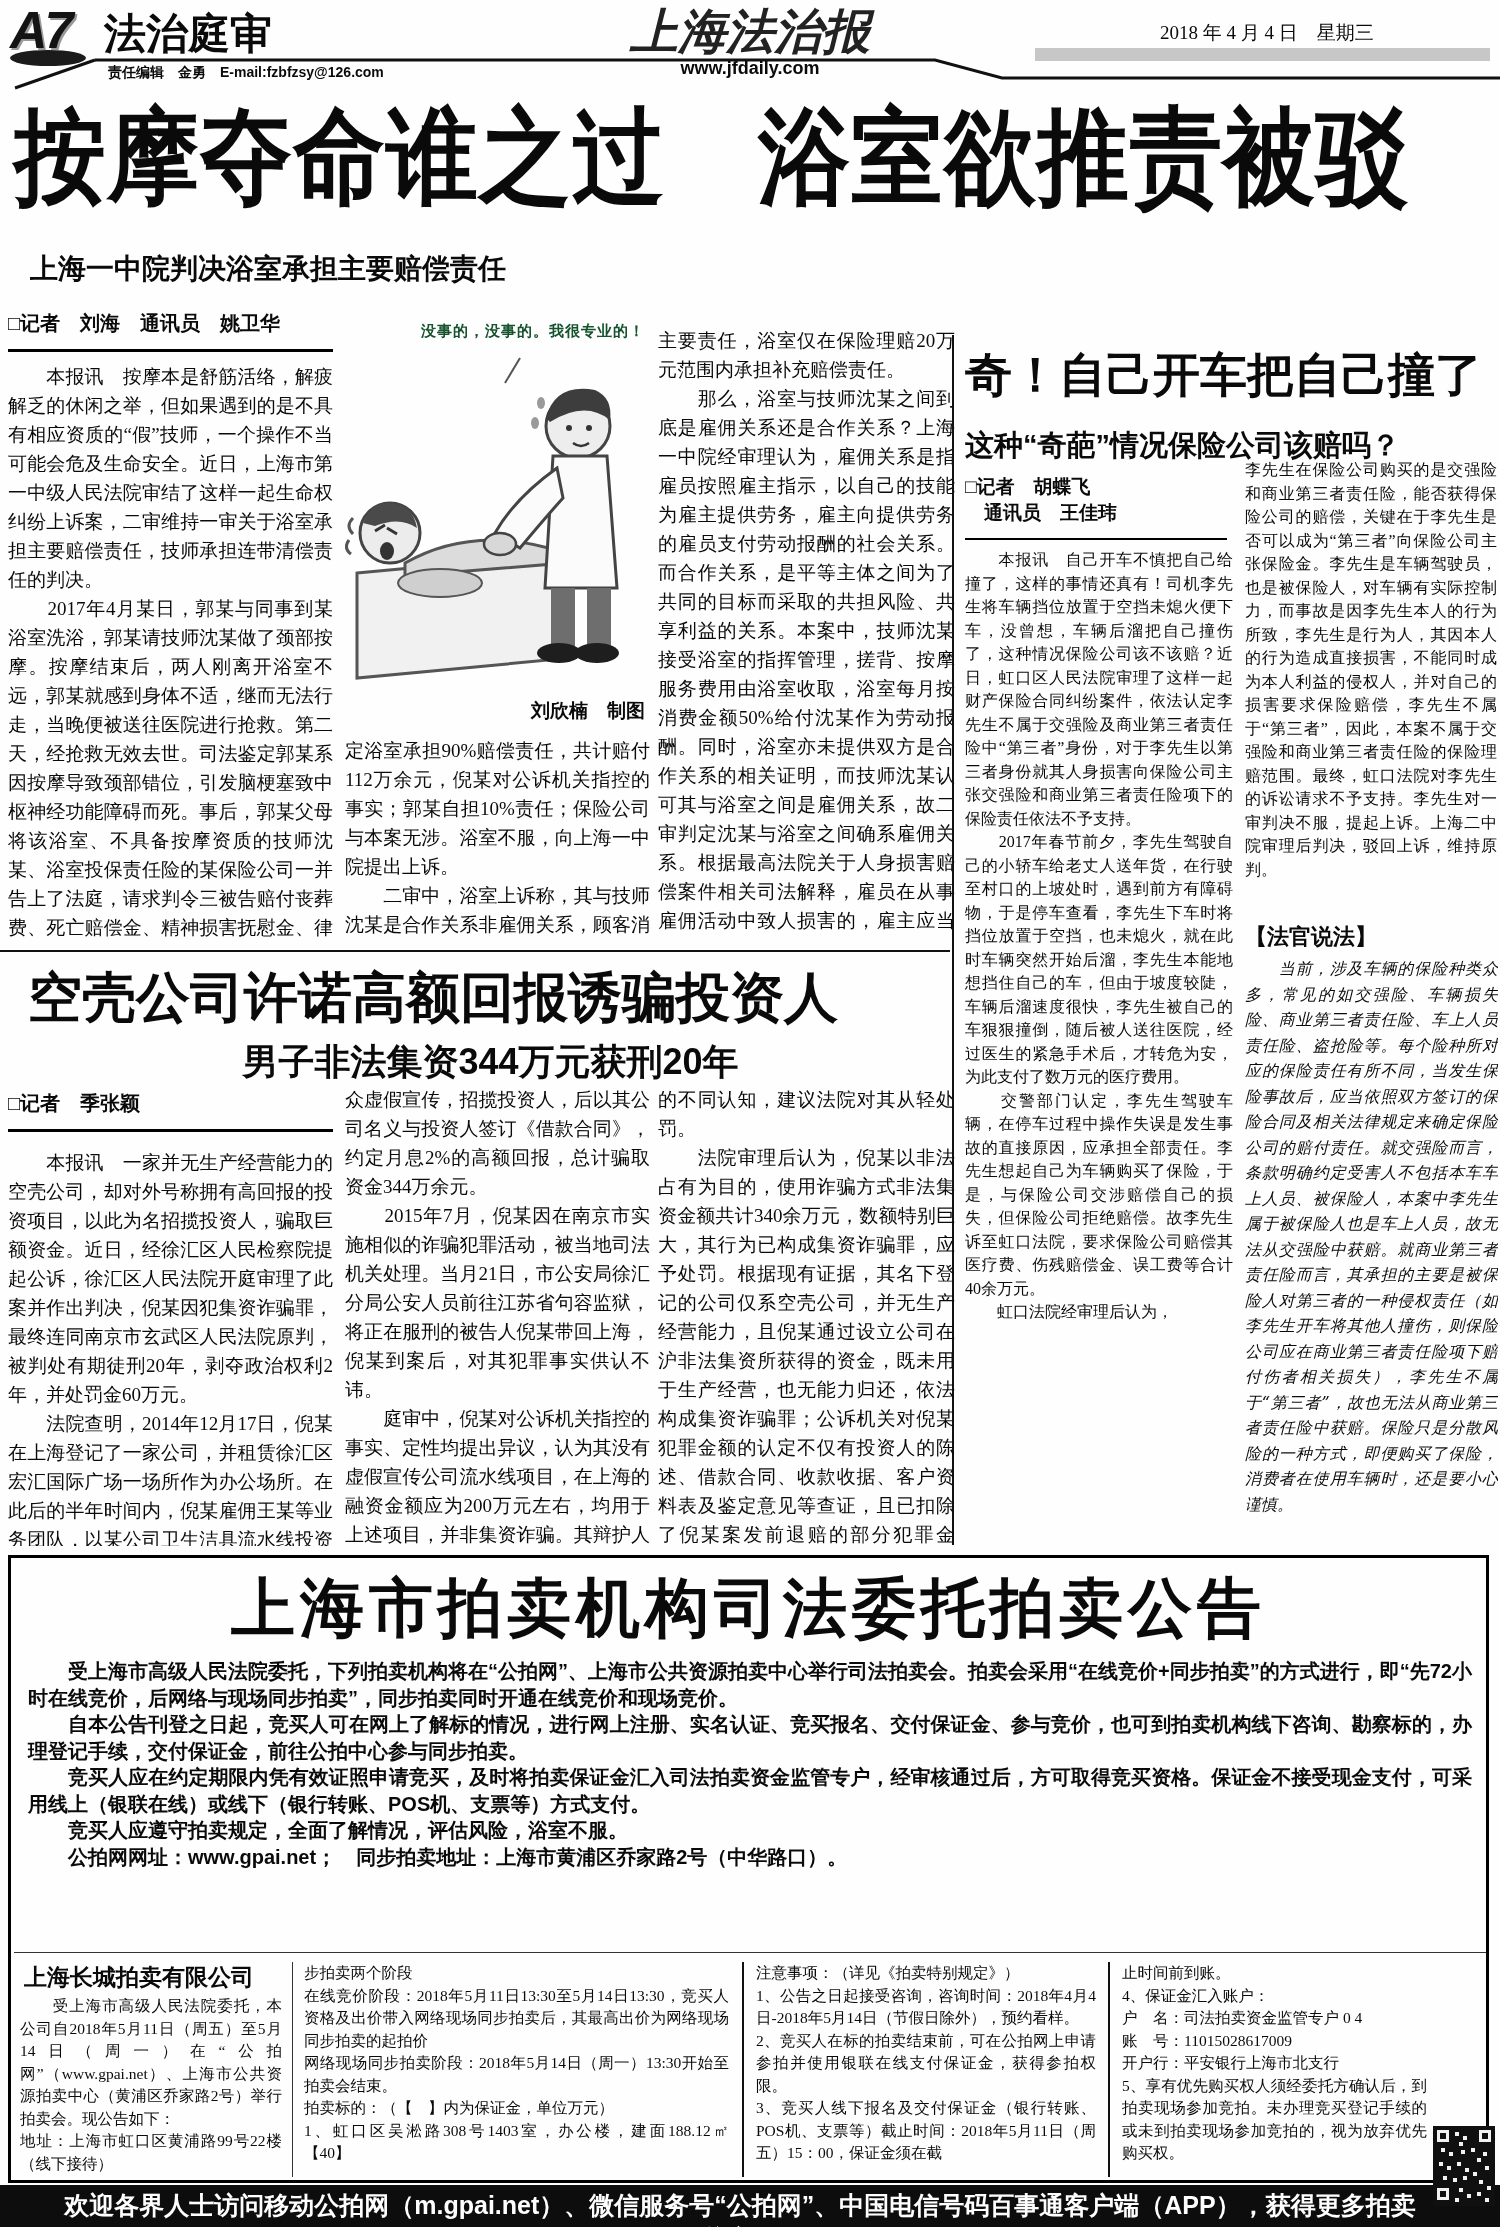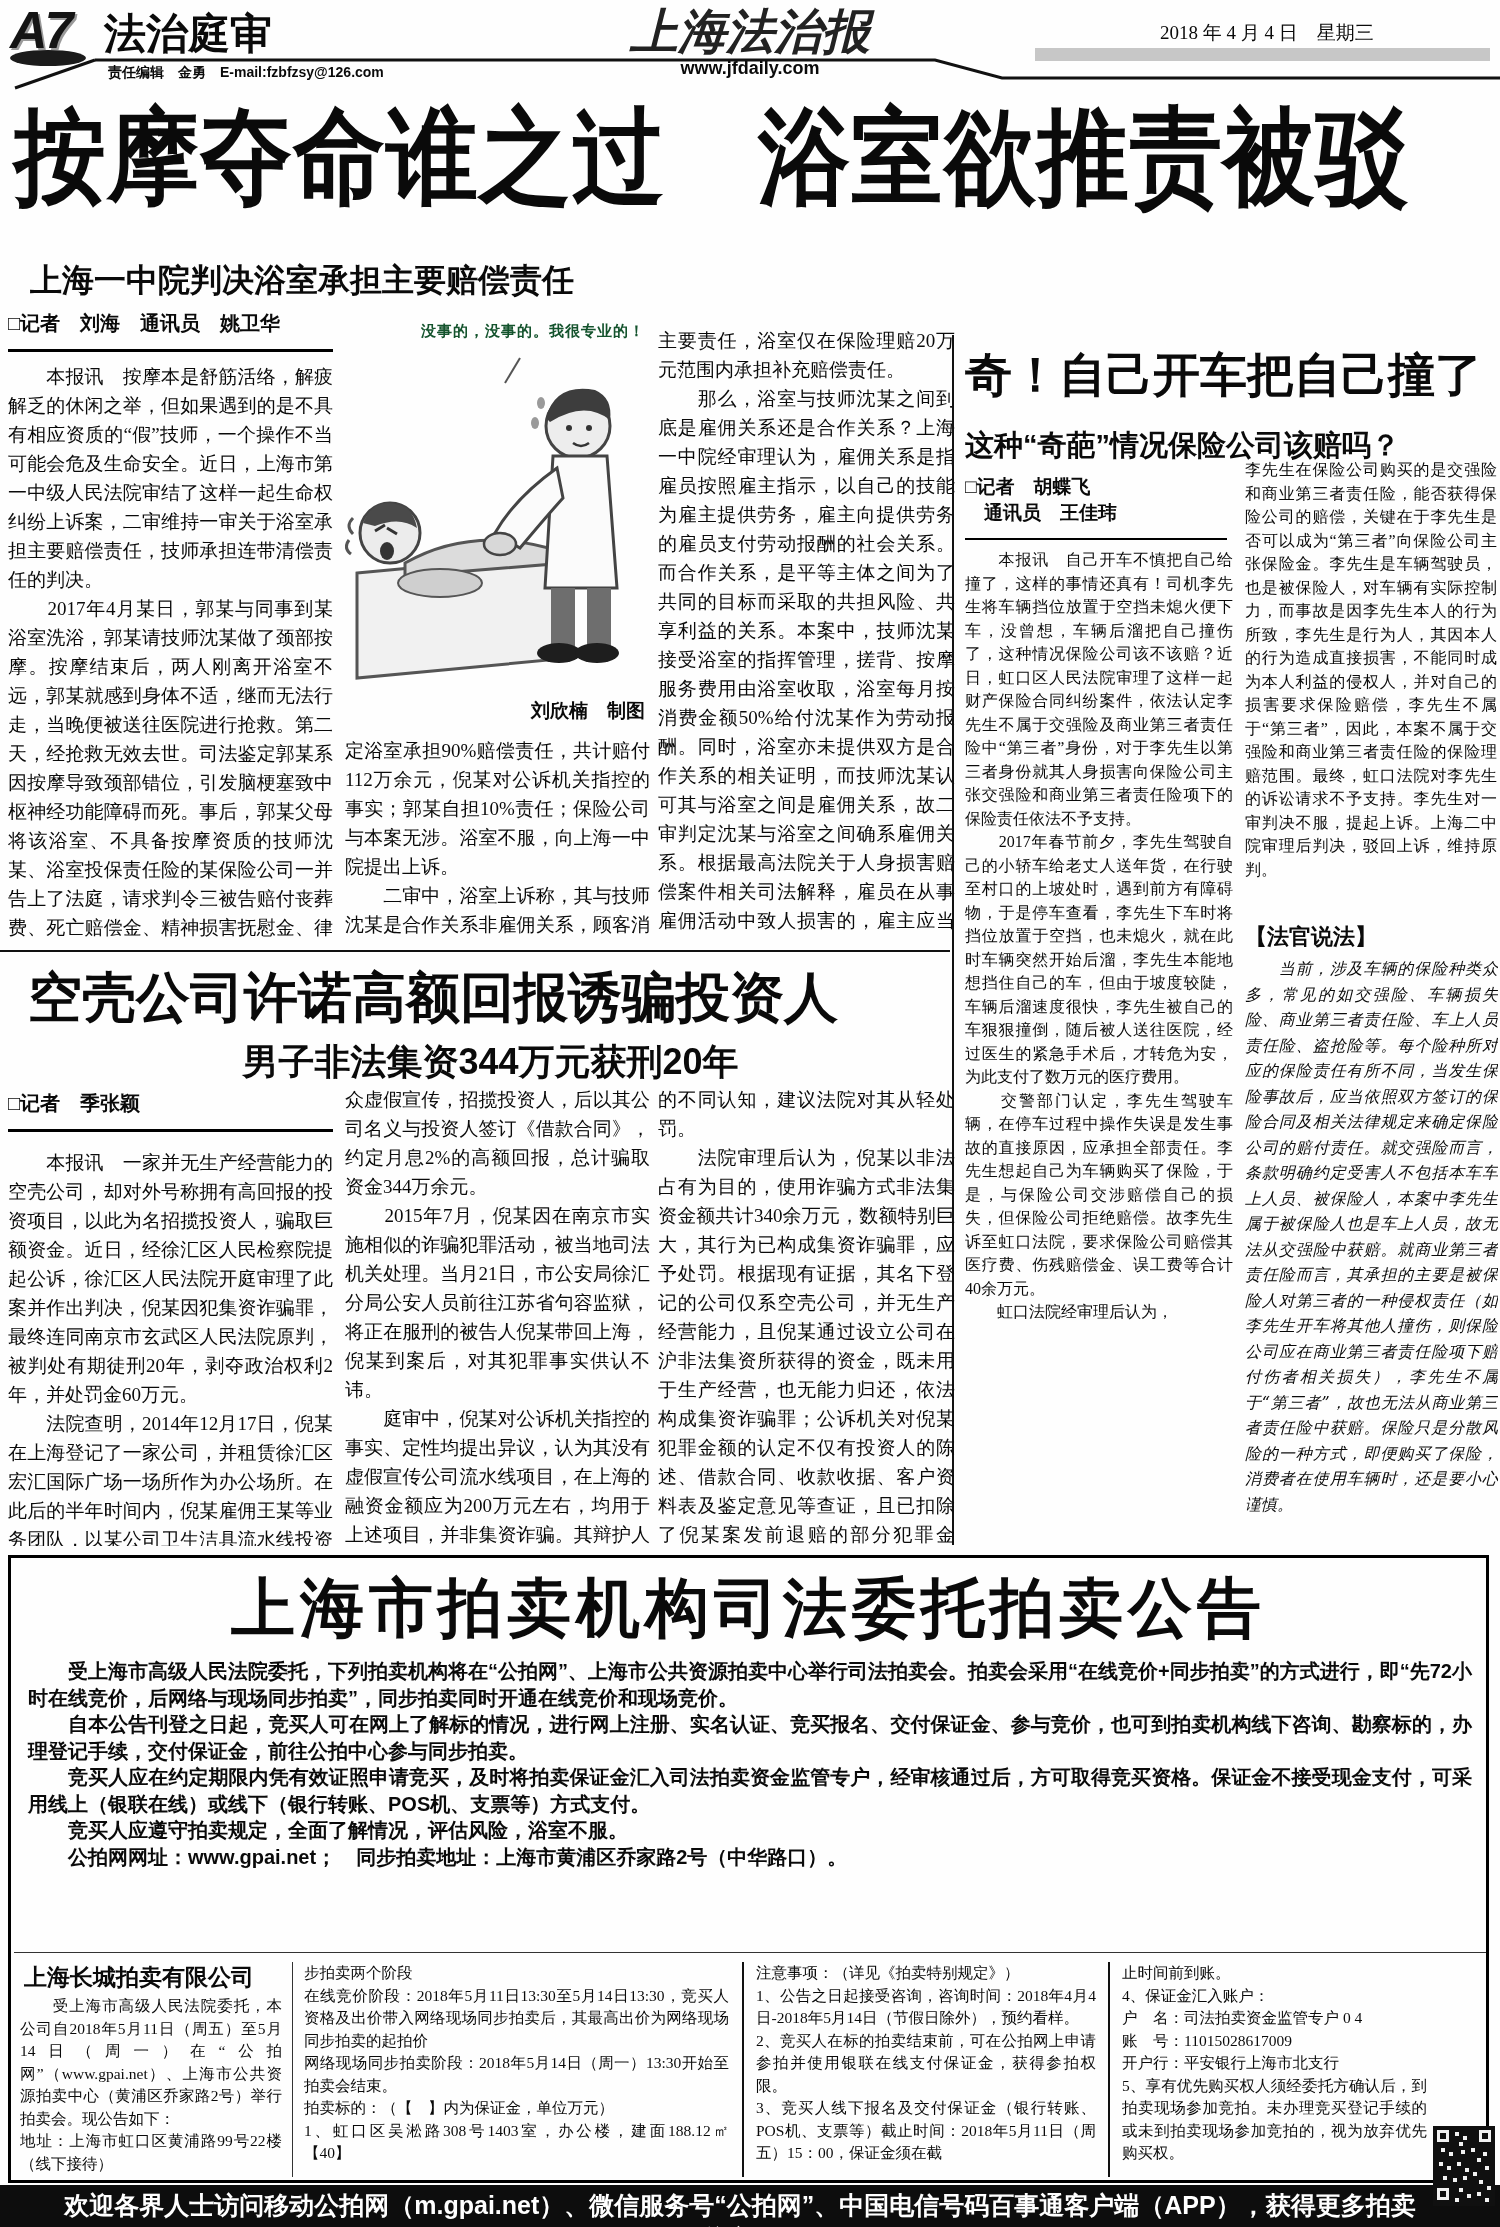--- a/index.html
+++ b/index.html
@@ -16,21 +16,21 @@
   .masthead{left:560px;top:0px;width:380px;text-align:center;font-family:"DejaVu Serif",serif;
             font-style:italic;font-weight:bold;font-size:48px;color:#222;}
   .website{left:560px;top:58px;width:380px;text-align:center;font-family:"Liberation Sans",sans-serif;
            font-weight:bold;font-size:18px;}
   .pub-date{left:1160px;top:20px;font-size:19px;}
   .gray-bar{left:1035px;top:48px;width:455px;height:13px;background:#c7c7c7;}
   
   .lead-headline{left:14px;top:94px;width:1478px;font-family:"Liberation Sans",sans-serif;
                  font-weight:900;font-size:92px;line-height:110px;letter-spacing:1px;white-space:nowrap;
                  transform:scaleY(1.14);transform-origin:top left;}
-  .lead-subhead{left:30px;top:250px;font-family:"Liberation Sans",sans-serif;font-weight:bold;font-size:32px;margin-top:9px;}
+  .lead-subhead{left:30px;top:250px;font-family:"Liberation Sans",sans-serif;font-weight:bold;font-size:28px;}
   .byline{font-family:"Liberation Sans",sans-serif;font-weight:bold;font-size:20px;
           border-bottom:3px solid #000;padding-bottom:12px;white-space:pre-line;}
   .col{text-align:justify;white-space:pre-line;overflow:hidden;}
   .body-lg{font-size:19px;line-height:29px;}
   .body-sm{font-size:16px;line-height:23.5px;}
   .kai{font-family:"DejaVu Serif",serif;font-style:italic;font-size:16px;line-height:25.5px;}
   .credit{font-family:"Liberation Sans",sans-serif;font-weight:bold;font-size:19px;text-align:right;}
   .bubble{font-family:"Liberation Sans",sans-serif;font-weight:bold;font-size:15px;color:#14532d;
           text-align:right;letter-spacing:1px;}
   .h2-headline{font-family:"Liberation Sans",sans-serif;font-weight:900;font-size:47px;}

